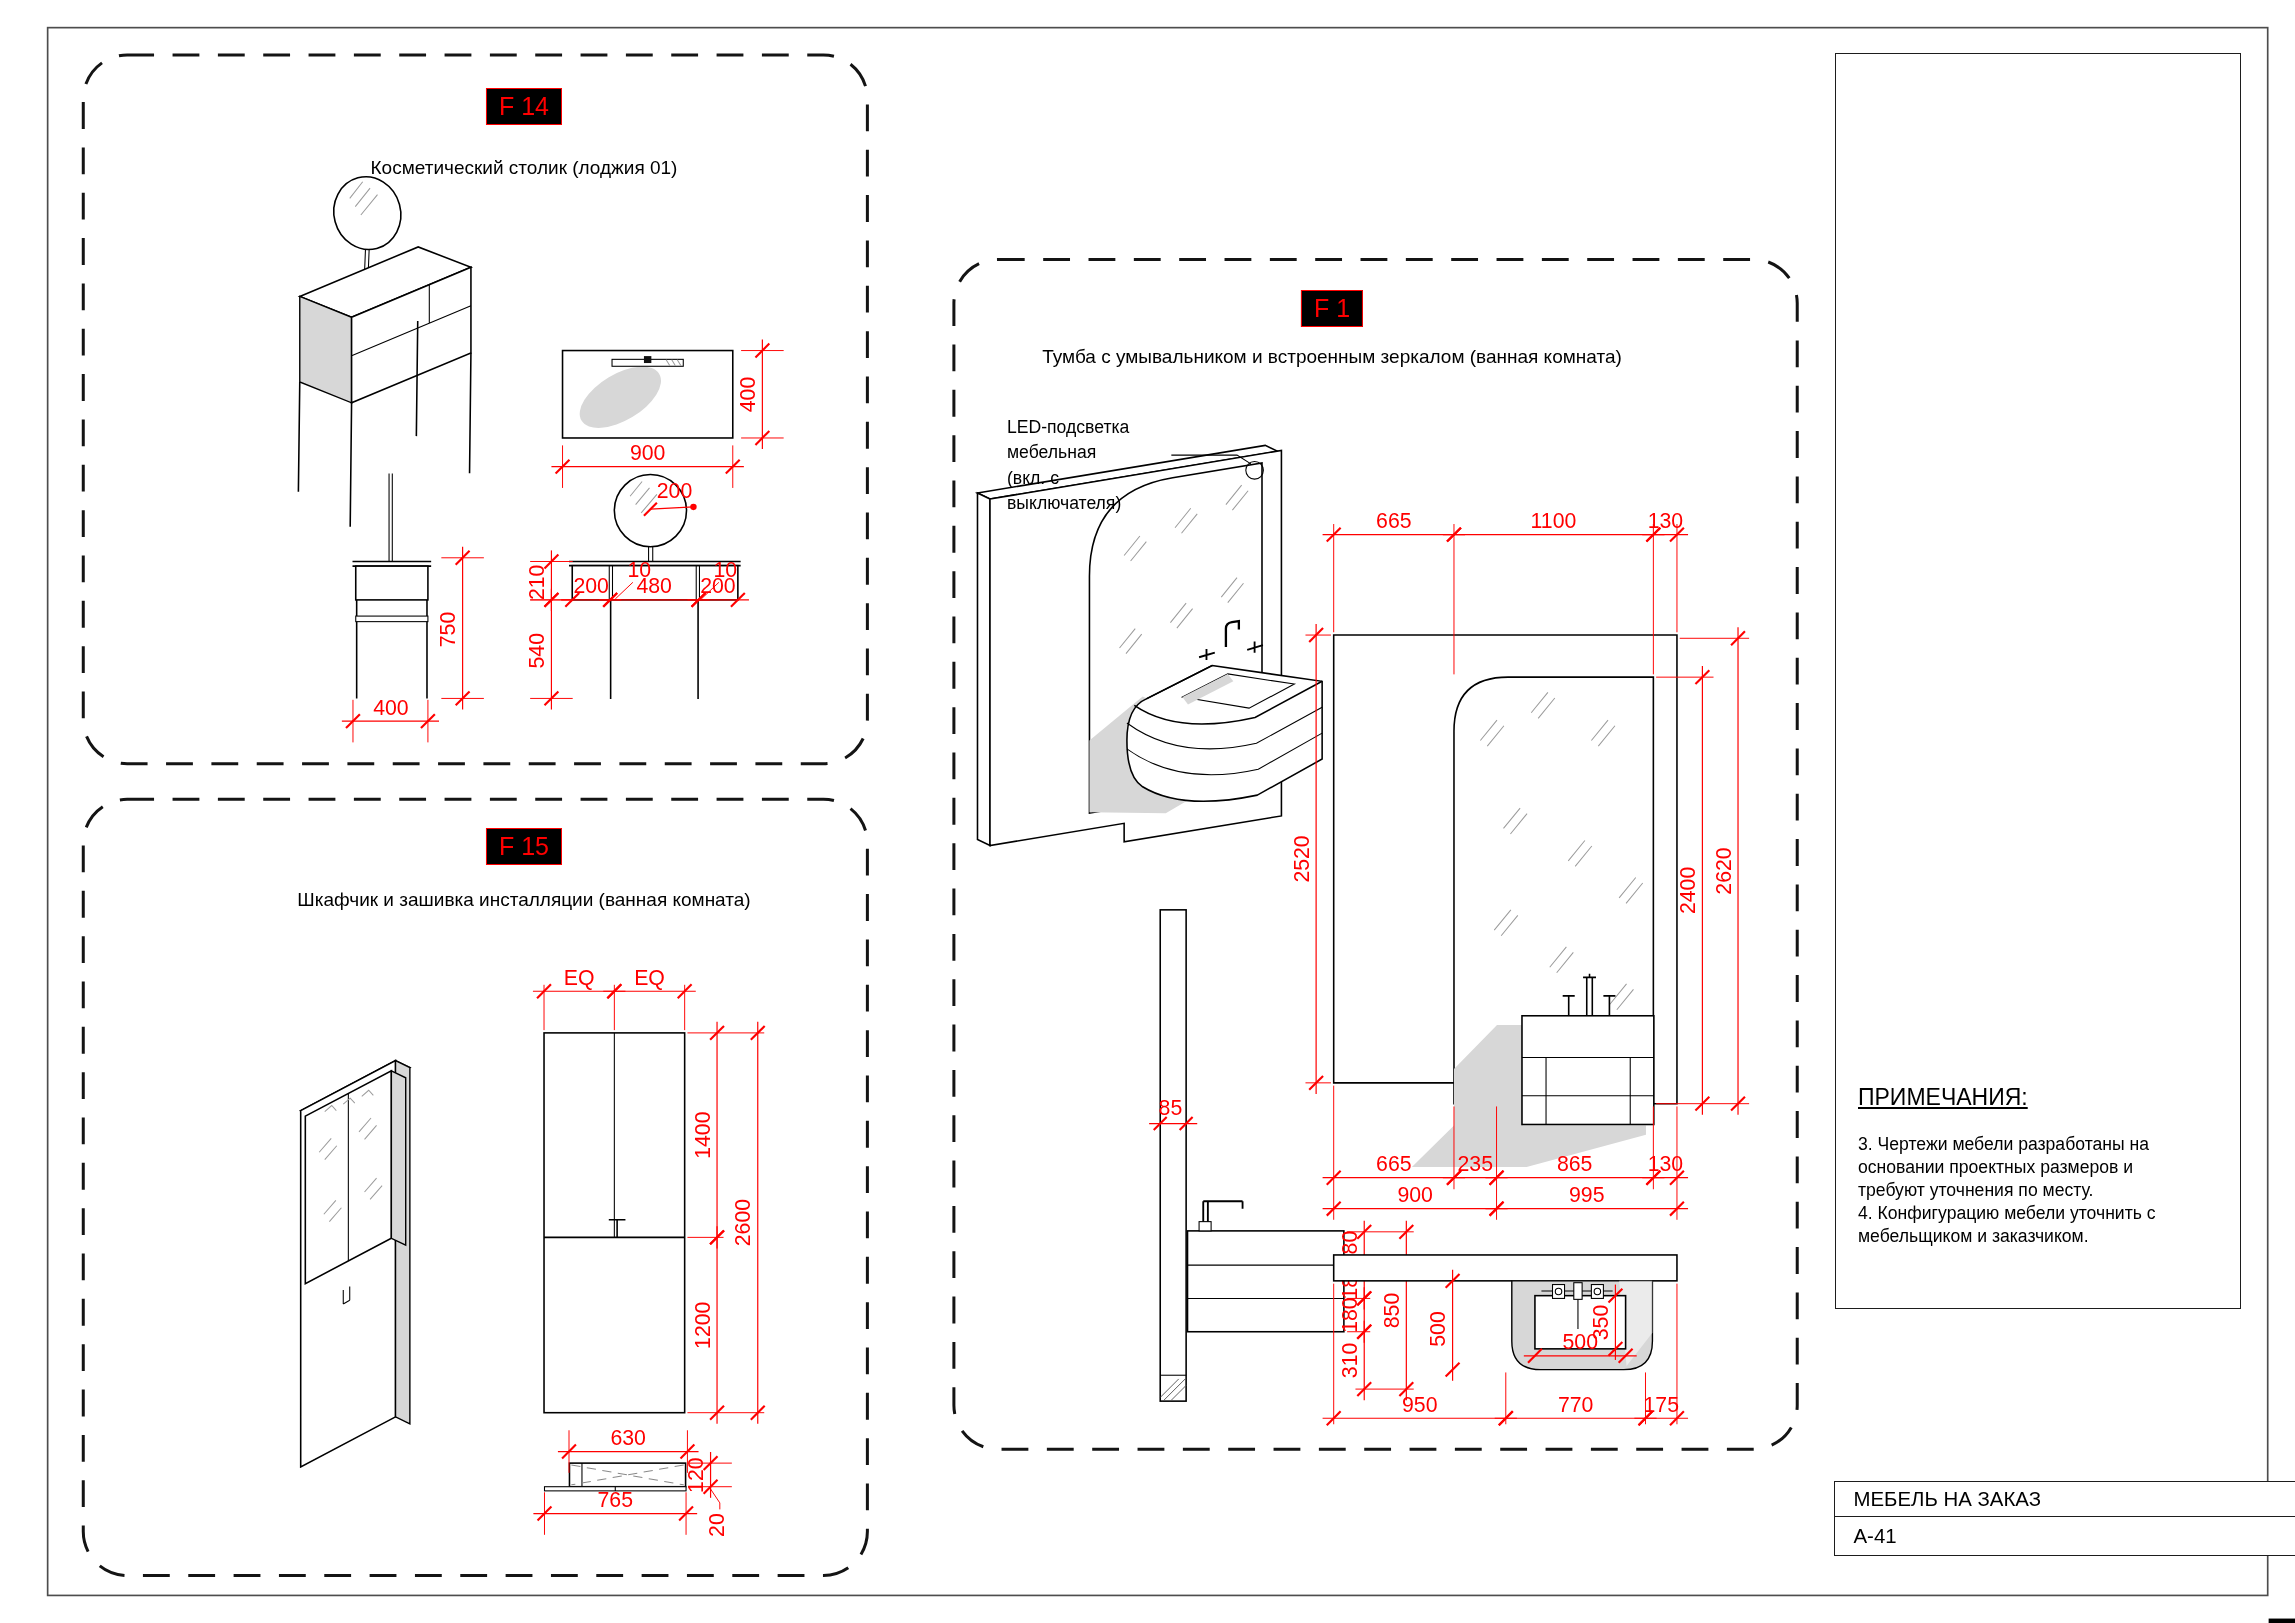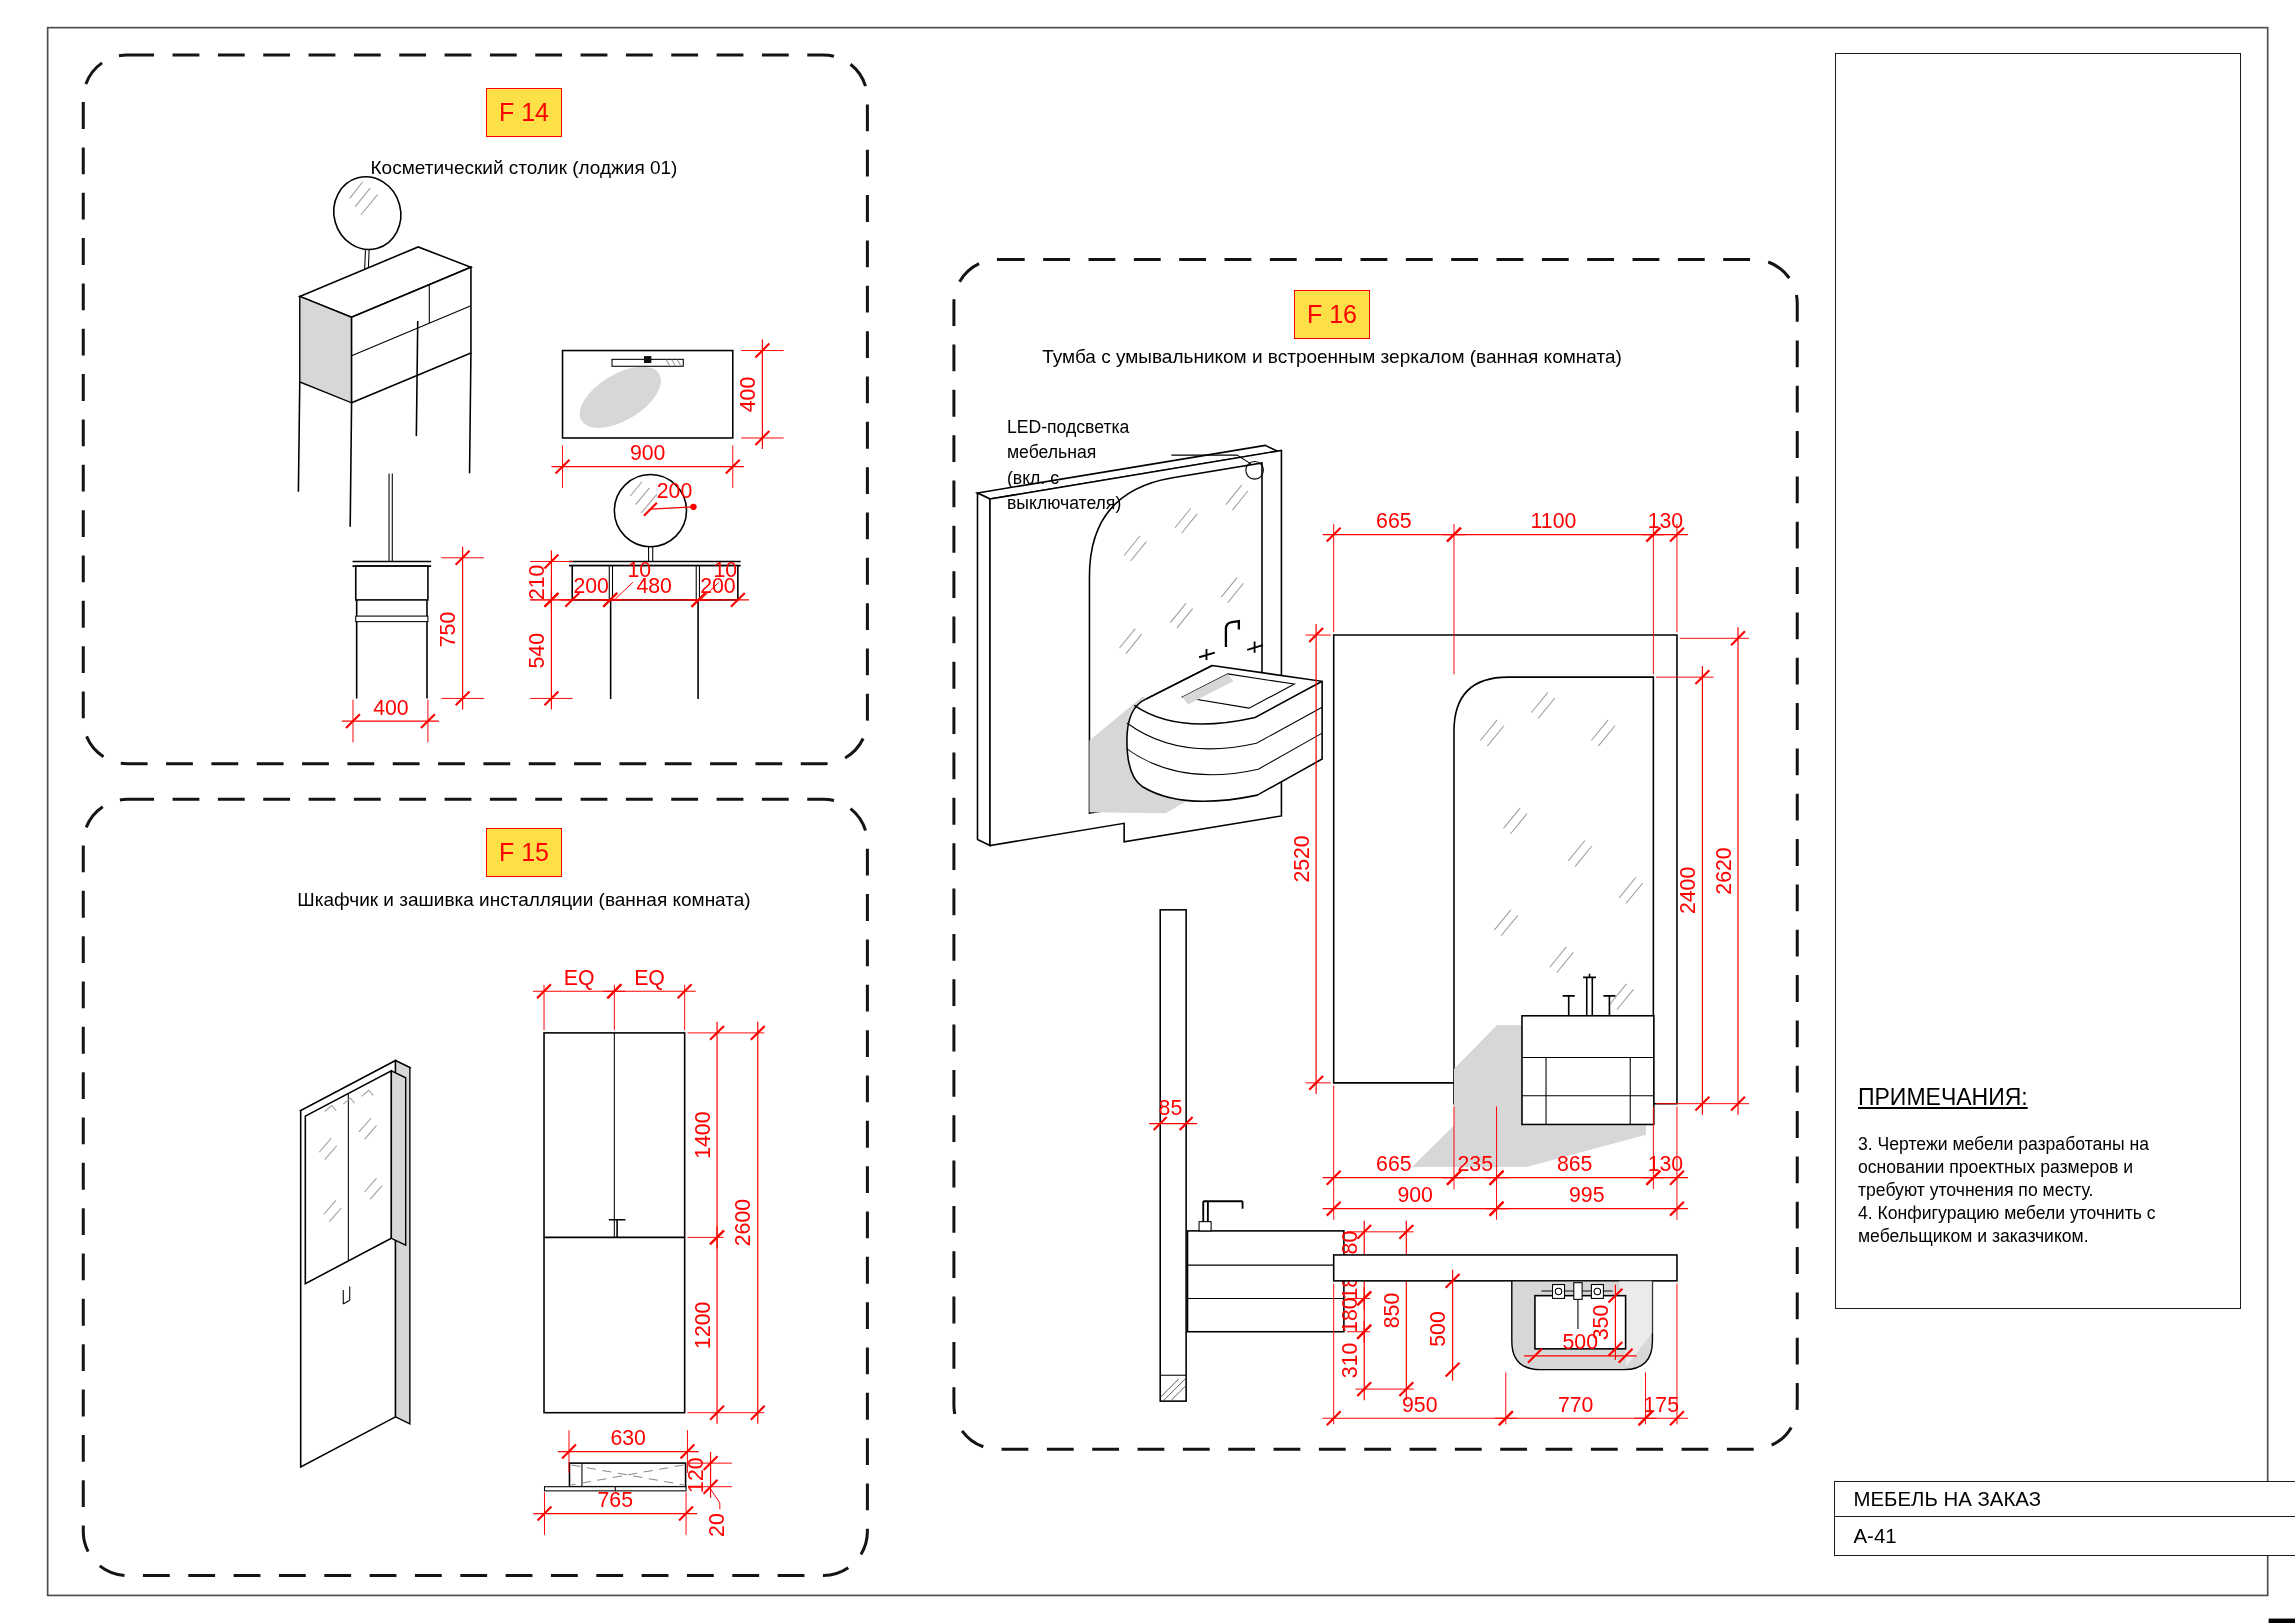--- a/index.html
+++ b/index.html
@@ -16,21 +16,21 @@
   .shadeK{fill:#d7d7d7;stroke:#000;stroke-width:3}
   .dash{stroke:#141414;stroke-width:6.5;fill:none;stroke-dasharray:58 40}
   .pborder{stroke:#4d4d4d;stroke-width:3.6;fill:none}
   
   .dml{stroke:#f00;stroke-width:2.6}
   .dmt{stroke:#f00;stroke-width:4.6}
   .dme{stroke:#f00;stroke-width:2.1;fill:none}
   .dimtext{fill:#f00;font:46px "Liberation Sans",sans-serif;text-anchor:middle}
   
   .flabel{position:absolute;transform:translateX(-50%);border:1.9px solid #f00;color:#f00;
-    font:25px/1 "Liberation Sans",sans-serif;padding:11px 12px;background:#fde047;white-space:nowrap}
+    font:25px/1 "Liberation Sans",sans-serif;padding:5px 12px;background:#000000;white-space:nowrap}
   .subtitle{position:absolute;transform:translateX(-50%);color:#000;
     font:19px/1.2 "Liberation Sans",sans-serif;white-space:nowrap}
   .led{position:absolute;left:1007px;top:415px;width:161px;text-align:left;
     font:17.6px/25.4px "Liberation Sans",sans-serif;color:#000}
   .led span{display:block}
   #notes-box{position:absolute;left:1835px;top:53px;width:406px;height:1256px;
     border:1.4px solid #1d1d1d;box-sizing:border-box}
   #notes-text{position:absolute;left:1858px;top:1086px;width:344px;color:#000;
     font:17.6px/23px "Liberation Sans",sans-serif}
   .nhead{text-decoration:underline;margin-bottom:24px;font-size:23px}
@@ -450,21 +450,21 @@
 
   <rect x="4904" y="3498" width="57" height="11" fill="#000" stroke="none"></rect>
 </svg>
 
 <div class="flabel" style="left:524px;top:88px">F 14</div>
 <div class="subtitle" style="left:524px;top:157px">Косметический столик (лоджия 01)</div>
 
 <div class="flabel" style="left:524px;top:828px">F 15</div>
 <div class="subtitle" style="left:524px;top:889px">Шкафчик и зашивка инсталляции (ванная комната)</div>
 
-<div class="flabel" style="left:1332px;top:290px">F 16</div>
+<div class="flabel" style="left:1332px;top:290px">F 1</div>
 <div class="subtitle" style="left:1332px;top:346px">Тумба с умывальником и встроенным зеркалом (ванная комната)</div>
 
 <div class="led">
   <span>LED-подсветка</span>
   <span>мебельная</span>
   <span>(вкл. с выключателя)</span>
 </div>
 
 <div id="notes-box"></div>
 <div id="notes-text">

